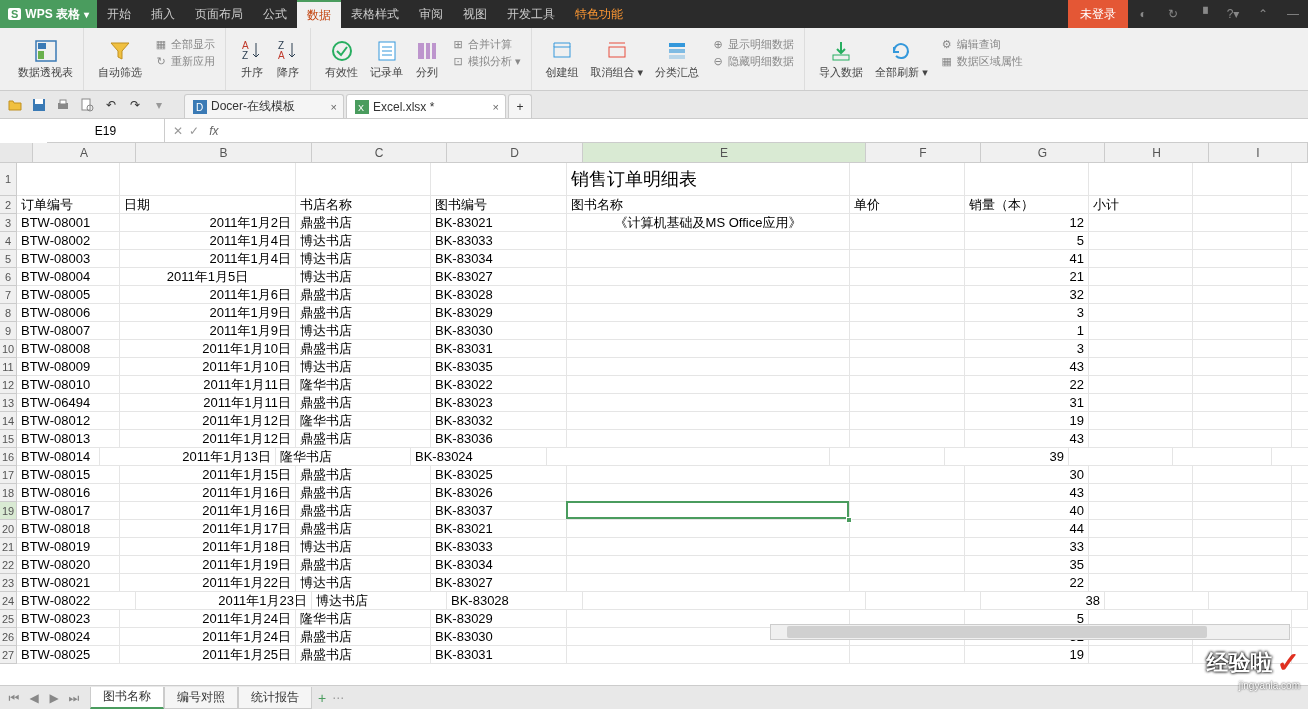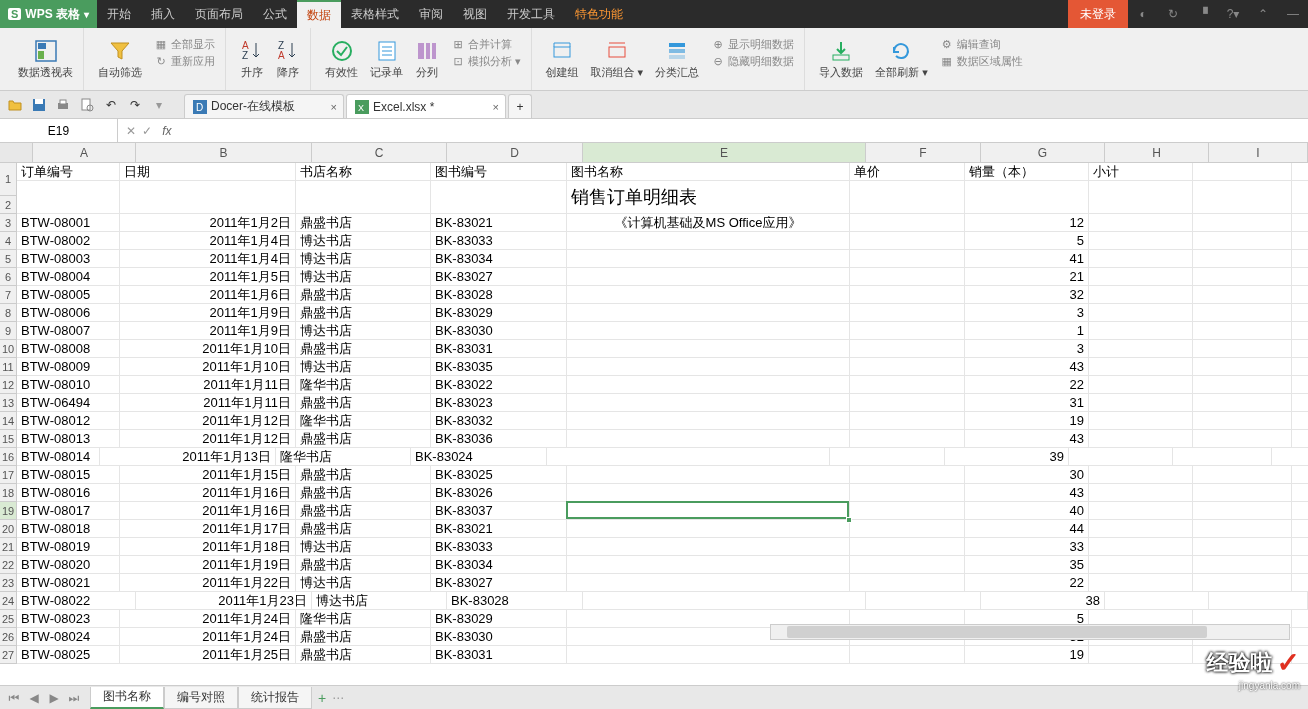--- a/index.html
+++ b/index.html
@@ -28,21 +28,21 @@
 .rstack div .si { width:14px; height:14px; display:inline-flex; align-items:center; justify-content:center; }
 .qat { height:28px; background:#e8e8e8; border-bottom:1px solid #ccc; display:flex; align-items:center; padding:0 6px; gap:4px; }
 .qat-icons { display:flex; gap:6px; }
 .qat-icons div { width:18px; height:18px; display:flex; align-items:center; justify-content:center; cursor:pointer; }
 .doc-tabs { display:flex; margin-left:12px; height:100%; align-items:flex-end; }
 .doc-tab { height:24px; padding:0 30px 0 8px; border:1px solid #ccc; border-bottom:none; display:flex; align-items:center; background:#f5f5f5; border-radius:3px 3px 0 0; margin-right:2px; position:relative; cursor:pointer; min-width:160px; }
 .doc-tab.active { background:#fff; }
 .doc-tab .ti { width:14px; height:14px; margin-right:4px; display:inline-flex; }
 .doc-tab .close { position:absolute; right:6px; color:#666; font-size:11px; }
 .doc-tab.add { min-width:24px; width:24px; padding:0; justify-content:center; }
-.name-box-row { height:24px; border-bottom:1px solid #ccc; display:flex; align-items:center; background:#fff; }
+.name-box-row { height:24px; border-bottom:1px solid #ccc; display:flex; align-items:center; background:#fff;margin-left:47px; }
 .name-box { width:118px; height:100%; border-right:1px solid #ccc; display:flex; align-items:center; padding:0 6px; }
 .name-box input { border:none; outline:none; width:100%; text-align:center; font-size:12px; }
 .fx-icons { display:flex; align-items:center; gap:6px; padding:0 8px; color:#999; }
 .fx-icons span { cursor:pointer; }
 .fx-label { font-style:italic; color:#666; margin-left:4px; }
 .formula-bar { flex:1; height:100%; padding:0 6px; }
 .grid-wrap { position:relative; height:521px; overflow:hidden; background:#fff; }
 .col-headers { display:flex; height:20px; background:#f0f0f0; border-bottom:1px solid #ccc; }
 .corner { width:33px; border-right:1px solid #ccc; background:#e8e8e8; }
 .ch { border-right:1px solid #ccc; text-align:center; font-size:12px; color:#555; line-height:20px; background:#f0f0f0; }
@@ -390,42 +390,42 @@
         <div class="rh">20</div>
         <div class="rh">21</div>
         <div class="rh">22</div>
         <div class="rh">23</div>
         <div class="rh">24</div>
         <div class="rh">25</div>
         <div class="rh">26</div>
         <div class="rh">27</div>
       </div>
     <div class="cells" id="cells">
+        <div class="row first">
+          <div class="cell" style="width: 103px;"></div>
+          <div class="cell" style="width: 176px;"></div>
+          <div class="cell" style="width: 135px;"></div>
+          <div class="cell" style="width: 136px;"></div>
+          <div class="cell title" style="width: 283px; overflow: visible; text-align: left;">销售订单明细表</div>
+          <div class="cell" style="width: 115px;"></div>
+          <div class="cell" style="width: 124px;"></div>
+          <div class="cell" style="width: 104px;"></div>
+          <div class="cell" style="width: 99px;"></div>
+        </div>
         <div class="row">
           <div class="cell" style="width: 103px;">订单编号</div>
           <div class="cell" style="width: 176px;">日期</div>
           <div class="cell" style="width: 135px;">书店名称</div>
           <div class="cell" style="width: 136px;">图书编号</div>
           <div class="cell" style="width: 283px;">图书名称</div>
           <div class="cell" style="width: 115px;">单价</div>
           <div class="cell" style="width: 124px;">销量（本）</div>
           <div class="cell" style="width: 104px;">小计</div>
           <div class="cell" style="width: 99px;"></div>
         </div>
-        <div class="row first">
-          <div class="cell" style="width: 103px;"></div>
-          <div class="cell" style="width: 176px;"></div>
-          <div class="cell" style="width: 135px;"></div>
-          <div class="cell" style="width: 136px;"></div>
-          <div class="cell title" style="width: 283px; overflow: visible; text-align: left;">销售订单明细表</div>
-          <div class="cell" style="width: 115px;"></div>
-          <div class="cell" style="width: 124px;"></div>
-          <div class="cell" style="width: 104px;"></div>
-          <div class="cell" style="width: 99px;"></div>
-        </div>
         <div class="row">
           <div class="cell" style="width: 103px;">BTW-08001</div>
           <div class="cell num" style="width: 176px;">2011年1月2日</div>
           <div class="cell" style="width: 135px;">鼎盛书店</div>
           <div class="cell" style="width: 136px;">BK-83021</div>
           <div class="cell" style="width: 283px; text-align: center;">《计算机基础及MS Office应用》</div>
           <div class="cell" style="width: 115px;"></div>
           <div class="cell num" style="width: 124px;">12</div>
           <div class="cell" style="width: 104px;"></div>
           <div class="cell" style="width: 99px;"></div>
@@ -447,21 +447,21 @@
           <div class="cell" style="width: 135px;">博达书店</div>
           <div class="cell" style="width: 136px;">BK-83034</div>
           <div class="cell" style="width: 283px;"></div>
           <div class="cell" style="width: 115px;"></div>
           <div class="cell num" style="width: 124px;">41</div>
           <div class="cell" style="width: 104px;"></div>
           <div class="cell" style="width: 99px;"></div>
         </div>
         <div class="row">
           <div class="cell" style="width: 103px;">BTW-08004</div>
-          <div class="cell num" style="width: 176px;">2011年1月5日</div>
+          <div class="cell num" style="width: 176px; text-align: center;">2011年1月5日</div>
           <div class="cell" style="width: 135px;">博达书店</div>
           <div class="cell" style="width: 136px;">BK-83027</div>
           <div class="cell" style="width: 283px;"></div>
           <div class="cell" style="width: 115px;"></div>
           <div class="cell num" style="width: 124px;">21</div>
           <div class="cell" style="width: 104px;"></div>
           <div class="cell" style="width: 99px;"></div>
         </div>
         <div class="row">
           <div class="cell" style="width: 103px;">BTW-08005</div>

